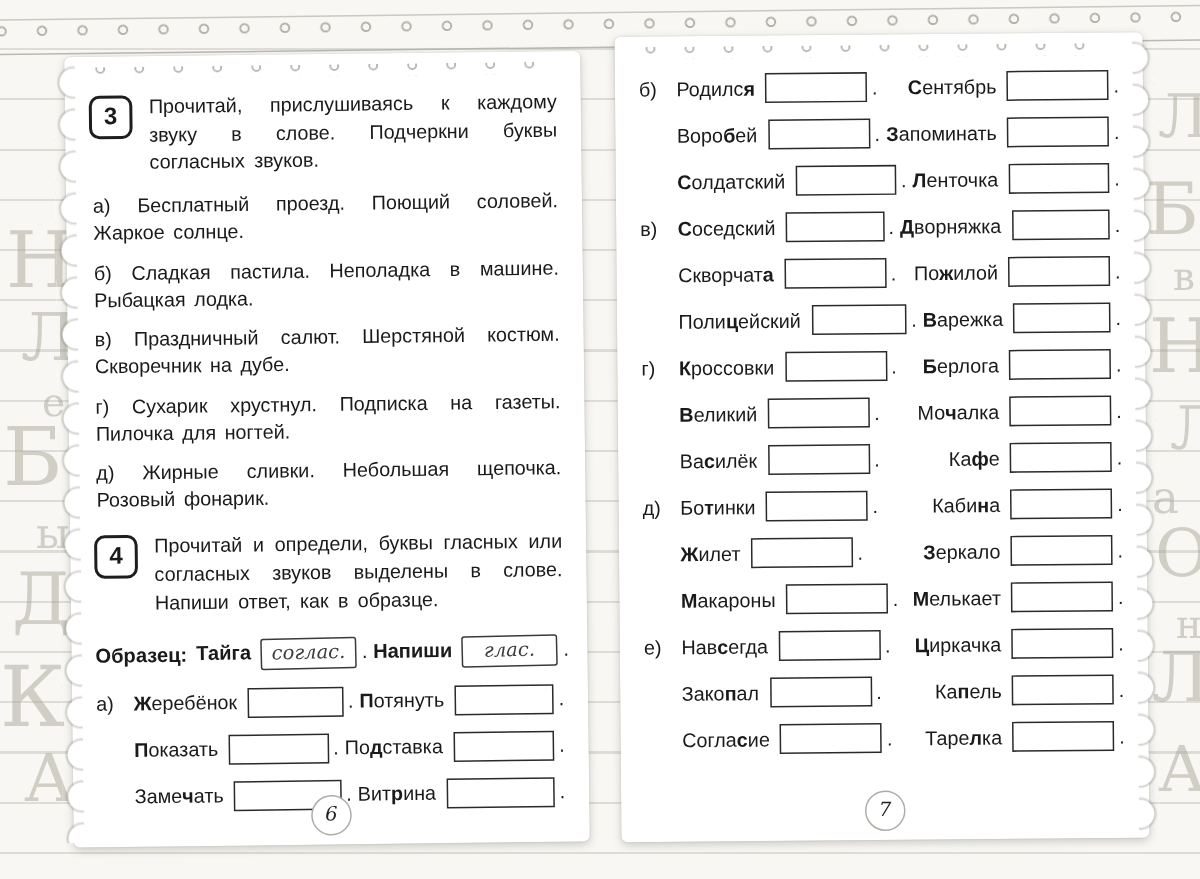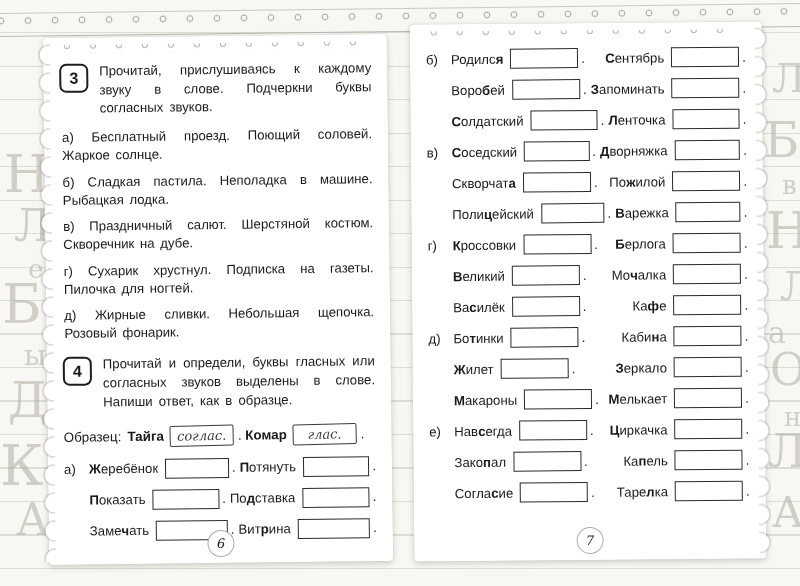--- a/index.html
+++ b/index.html
@@ -33,21 +33,21 @@
   .ex-header{display:flex;gap:11px;align-items:flex-start;}
   .ex-header.ex4{margin-top:13px;}
   .ex-num{flex:0 0 auto;width:25px;height:25px;border:2.2px solid #1e1e1e;border-radius:7px;
     display:flex;align-items:center;justify-content:center;font-weight:bold;font-size:16px;margin-top:1px;background:#fff;}
   .ex-text{font-size:13.2px;line-height:1.42;text-align:justify;word-spacing:2.5px;}
   
   .items{margin:10px 0 0 2px;}
   .item{font-size:13.2px;line-height:1.38;text-align:justify;word-spacing:2px;margin:0 0 8px 0;}
   
   .sample-line{margin:14px 0 12px 0;font-size:13.4px;display:flex;align-items:center;white-space:nowrap;}
-  .sample-label{font-weight:normal;margin-right:6px;}
+  .sample-label{font-weight:bold;margin-right:6px;}
   .sample-word{font-weight:bold;text-align:center;}
   .sample-box{display:inline-flex;align-items:center;justify-content:center;min-width:56px;height:19px;
     border:1.6px solid #3a3a3a;border-radius:2px;margin:0 1px 0 6px;padding:0 3px;
     font-family:"DejaVu Serif",serif;font-style:italic;font-size:13px;color:#3c3c3c;transform:rotate(-0.6deg);}
   
   .wsection{margin-bottom:7px;}
   .wrow{display:flex;align-items:center;justify-content:space-between;margin-bottom:11px;gap:4px;}
   .wgroup{display:flex;align-items:center;min-width:0;}
   .wlabel{width:25px;flex:0 0 auto;font-size:13.2px;}
   .word{font-size:13.2px;margin-right:7px;white-space:nowrap;}
@@ -99,21 +99,21 @@
           <p class="item">в) Праздничный салют. Шерстяной костюм. Скворечник на дубе.</p>
           <p class="item">г) Сухарик хрустнул. Подписка на газеты. Пилочка для ногтей.</p>
           <p class="item">д) Жирные сливки. Небольшая щепочка. Розовый фонарик.</p>
         </div>
       <div class="ex-header ex4">
         <div class="ex-num">4</div>
         <div class="ex-text">Прочитай и определи, буквы гласных или согласных звуков выделены в слове. Напиши ответ, как в образце.</div>
       </div>
       <div class="sample-line">
         <span class="sample-label">Образец:</span>
-        <span id="sample-pairs"><span class="sample-word"> Тайга</span><span class="sample-box">соглас.</span><span class="dot">.</span><span class="sample-word"> Комар</span><span class="sample-box">глас.</span><span class="dot">.</span></span>
+        <span id="sample-pairs"><span class="sample-word"> Тайга</span><span class="sample-box">соглас.</span><span class="dot">.</span><span class="sample-word"> Напиши</span><span class="sample-box">глас.</span><span class="dot">.</span></span>
       </div>
       <div id="left-sections">
           <div class="wsection">
             <div class="wrow">
               <span class="wgroup">
                 <span class="wlabel">а)</span>
                 <span class="word"><b>Ж</b>еребёнок</span>
                 <span class="abox"></span>
                 <span class="dot">.</span>
               </span>

